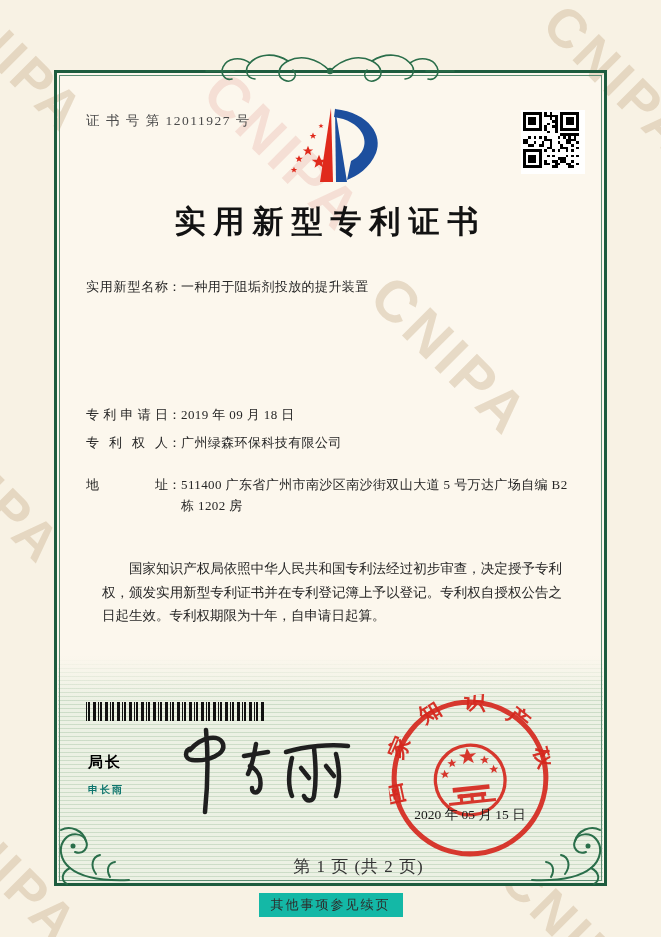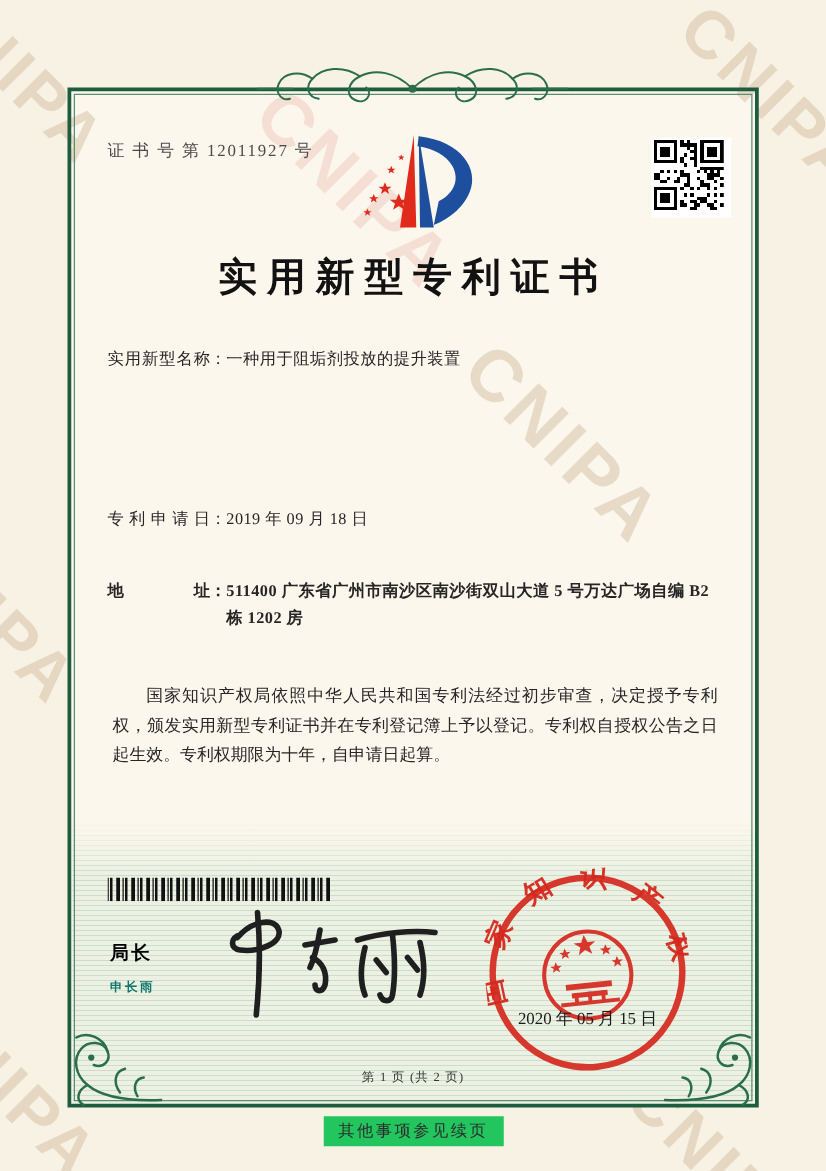--- a/index.html
+++ b/index.html
@@ -28,32 +28,32 @@
   .title{left:54px;top:201px;width:553px;text-align:center;font-size:31px;font-weight:bold;
          letter-spacing:8px;color:#121212;}
   .frow{left:86px;width:500px;font-size:13px;line-height:21px;color:#262626;}
   .flabel{display:inline-block;width:82px;text-align:justify;text-align-last:justify;vertical-align:top;}
   .colon{vertical-align:top;}
   .fval{display:inline-block;vertical-align:top;letter-spacing:0.4px;}
   .addr .fval{width:400px;}
   .grant-group1{display:inline-block;width:259px;vertical-align:top;}
   .paras{left:86px;top:541px;width:492px;font-size:13.5px;line-height:23.5px;
          text-align:justify;color:#262626;}
-  .paras p{margin:4px;text-indent:2em;}
+  .paras p{margin:16px;text-indent:2em;}
   .barcode{left:86px;top:702px;width:178px;height:19px;}
   .director{left:88px;top:753px;font-family:"Liberation Sans",sans-serif;font-size:15px;
             font-weight:600;color:#000000;letter-spacing:2px;}
   .director2{left:88px;top:783px;font-family:"Liberation Sans",sans-serif;font-size:10px;
              font-weight:600;color:#0f766e;letter-spacing:2px;}
   .sign{left:168px;top:722px;}
   .sealwrap{left:388px;top:696px;width:164px;height:164px;transform:rotate(-6deg);z-index:5;}
   .sealdate{left:400px;top:806px;width:140px;text-align:center;font-size:13.5px;color:#1a1a1a;z-index:6;}
-  .pageinfo{left:54px;top:855px;width:553px;text-align:center;font-size:10px;color:#333;letter-spacing:1px;}
+  .pageinfo{left:54px;top:855px;width:553px;text-align:center;font-size:17px;color:#333;letter-spacing:1px;padding-left:28px;}
   .footnote{left:54px;top:893px;width:553px;text-align:center;z-index:6;}
-  .footnote span{display:inline-block;background:#22c55e;padding:3px 12px;font-size:13px;
+  .footnote span{display:inline-block;background:#14b8a6;padding:3px 12px;font-size:13px;
                  letter-spacing:2px;color:#2d2d2d;}
   .ornament-top{left:204px;top:49px;z-index:6;}
   .flourish{z-index:6;}
 </style>
 </head>
 <body>
 
 <div class="page">
 
   <div class="interior"></div>
@@ -215,21 +215,24 @@
   </div>
 
   <div class="z title">实用新型专利证书</div>
 
   <div class="z frow" style="top:276px;">
     <span class="flabel">实用新型名称</span><span class="colon">：</span><span class="fval">一种用于阻垢剂投放的提升装置</span>
   </div>
   <div class="z frow" style="top:393px;margin-top:11px;">
     <span class="flabel">专利申请日</span><span class="colon">：</span><span class="fval">2019 年 09 月 18 日</span>
   </div>
-  <div class="z frow addr" style="top:462px;font-weight:bold;">
+  <div class="z frow" style="top:432px;">
+    <span class="flabel">专利权人</span><span class="colon">：</span><span class="fval">广州绿森环保科技有限公司</span>
+  </div>
+  <div class="z frow addr" style="top:474px;">
     <span class="flabel">地址</span><span class="colon">：</span><span class="fval">511400 广东省广州市南沙区南沙街双山大道 5 号万达广场自编 B2 栋 1202 房</span>
   </div>
 
   <div class="z paras">
     <p>国家知识产权局依照中华人民共和国专利法经过初步审查，决定授予专利权，颁发实用新型专利证书并在专利登记簿上予以登记。专利权自授权公告之日起生效。专利权期限为十年，自申请日起算。</p>
   </div>
 
   <svg class="z barcode" id="barcode" width="178" height="19" viewBox="0 0 178 19">
       <rect x="0" y="0" width="1" height="19" fill="#111"></rect>
       <rect x="2" y="0" width="2" height="19" fill="#111"></rect>

